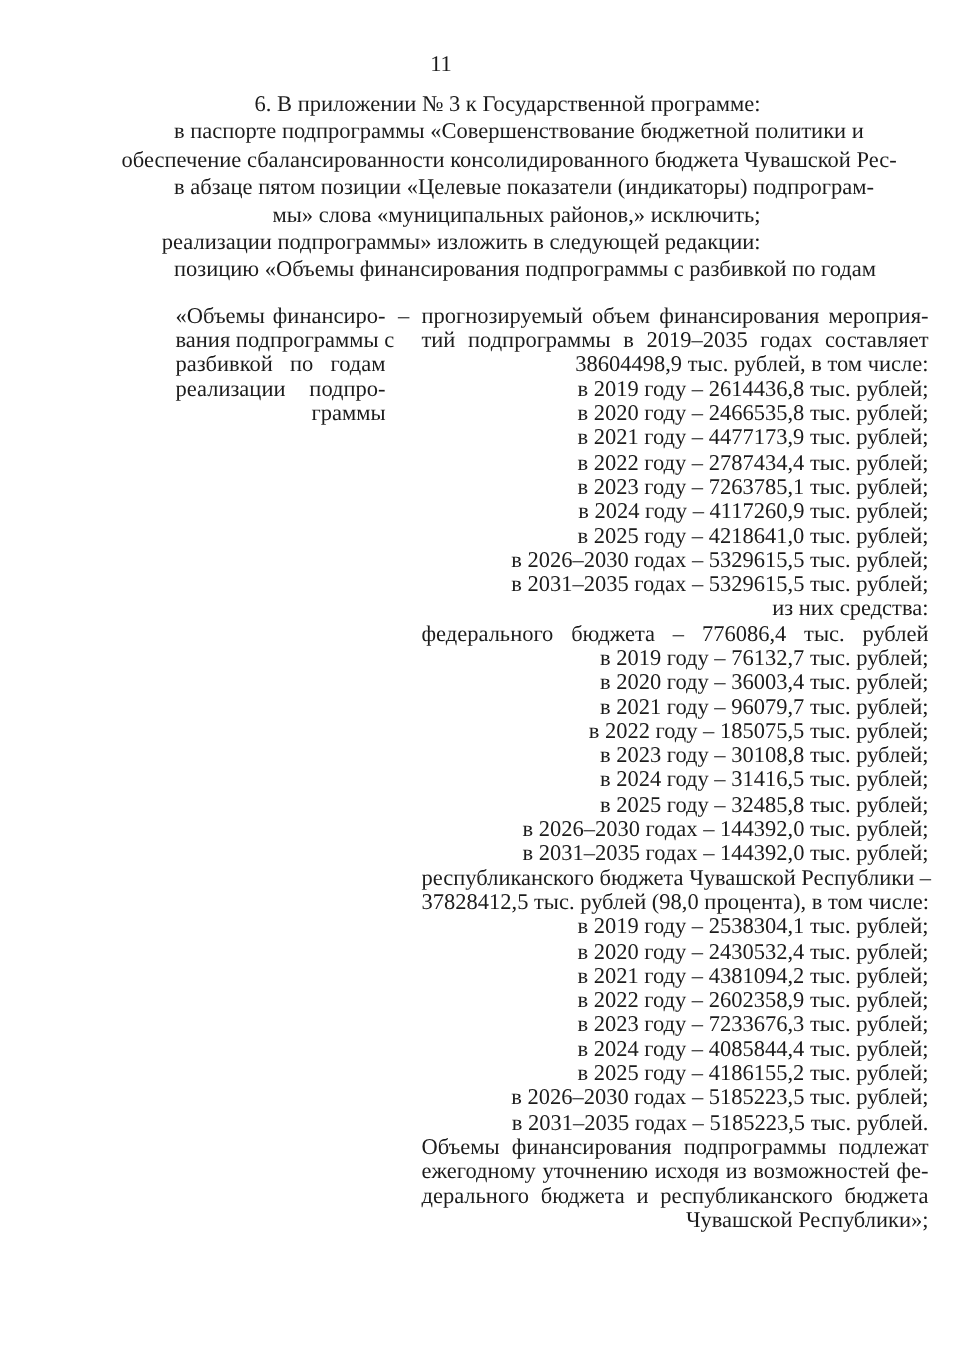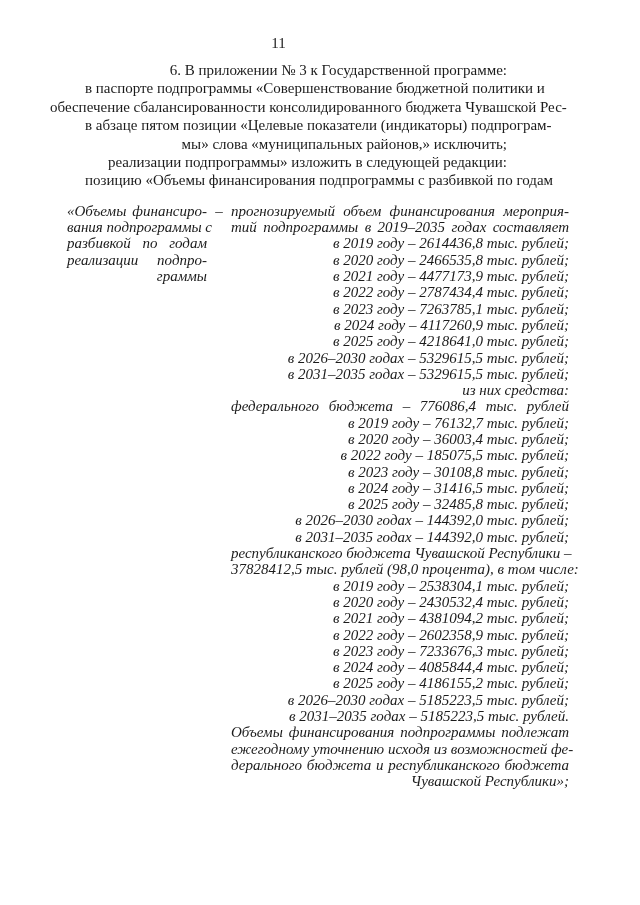--- a/index.html
+++ b/index.html
@@ -12,21 +12,21 @@
     height: 905px;
     color: #1b1b1b;
     font-family: "Liberation Serif", "DejaVu Serif", serif;
     font-size: 15px;
     overflow: hidden;
   }
   .sheet {
     box-sizing: border-box;
     width: 540px;
     height: 905px;
-    padding: 34px 33px 0 50px; 
+    padding: 34px 33px 0 81px; 
   }
   .page-number {
     text-align: center;
     line-height: 18px;
     margin-bottom: 9px;
   }
   .line {
     white-space: nowrap;
     text-align: right;
   }
@@ -36,22 +36,21 @@
   .line.just {
     text-align: justify;
     text-align-last: justify;
   }
   .line.indent {
     padding-left: 35px;
   }
   .tbl {
     display: flex;
     margin-top: 13px;
-    margin-left: 17px; 
-    font-style: italic;
+    margin-left: 36px; 
   }
   .tbl .line {
     line-height: 16.3px;
   }
   .tbl-left {
     width: 140px;
     flex: 0 0 140px;
   }
   .tbl-dash {
     width: 24px;
@@ -92,33 +91,35 @@
         <div class="line just">реализации подпро-</div>
         <div class="line">граммы</div>
       </div>
 
     <div class="tbl-dash">–</div>
 
     <div class="tbl-right">
 
     <div class="line just">прогнозируемый объем финансирования мероприя-</div>
         <div class="line just">тий подпрограммы в 2019–2035 годах составляет</div>
+        <div class="line">38604498,9 тыс. рублей, в том числе:</div>
         <div class="line">в 2019 году – 2614436,8 тыс. рублей;</div>
         <div class="line">в 2020 году – 2466535,8 тыс. рублей;</div>
         <div class="line">в 2021 году – 4477173,9 тыс. рублей;</div>
         <div class="line">в 2022 году – 2787434,4 тыс. рублей;</div>
         <div class="line">в 2023 году – 7263785,1 тыс. рублей;</div>
         <div class="line">в 2024 году – 4117260,9 тыс. рублей;</div>
         <div class="line">в 2025 году – 4218641,0 тыс. рублей;</div>
         <div class="line">в 2026–2030 годах – 5329615,5 тыс. рублей;</div>
         <div class="line">в 2031–2035 годах – 5329615,5 тыс. рублей;</div>
         <div class="line">из них средства:</div>
         <div class="line just">федерального бюджета – 776086,4 тыс. рублей</div>
         <div class="line">в 2019 году – 76132,7 тыс. рублей;</div>
         <div class="line">в 2020 году – 36003,4 тыс. рублей;</div>
+        <div class="line">в 2021 году – 96079,7 тыс. рублей;</div>
         <div class="line">в 2022 году – 185075,5 тыс. рублей;</div>
         <div class="line">в 2023 году – 30108,8 тыс. рублей;</div>
         <div class="line">в 2024 году – 31416,5 тыс. рублей;</div>
         <div class="line">в 2025 году – 32485,8 тыс. рублей;</div>
         <div class="line">в 2026–2030 годах – 144392,0 тыс. рублей;</div>
         <div class="line">в 2031–2035 годах – 144392,0 тыс. рублей;</div>
         <div class="line just">республиканского бюджета Чувашской Республики –</div>
         <div class="line">37828412,5 тыс. рублей (98,0 процента), в том числе:</div>
         <div class="line">в 2019 году – 2538304,1 тыс. рублей;</div>
         <div class="line">в 2020 году – 2430532,4 тыс. рублей;</div>

